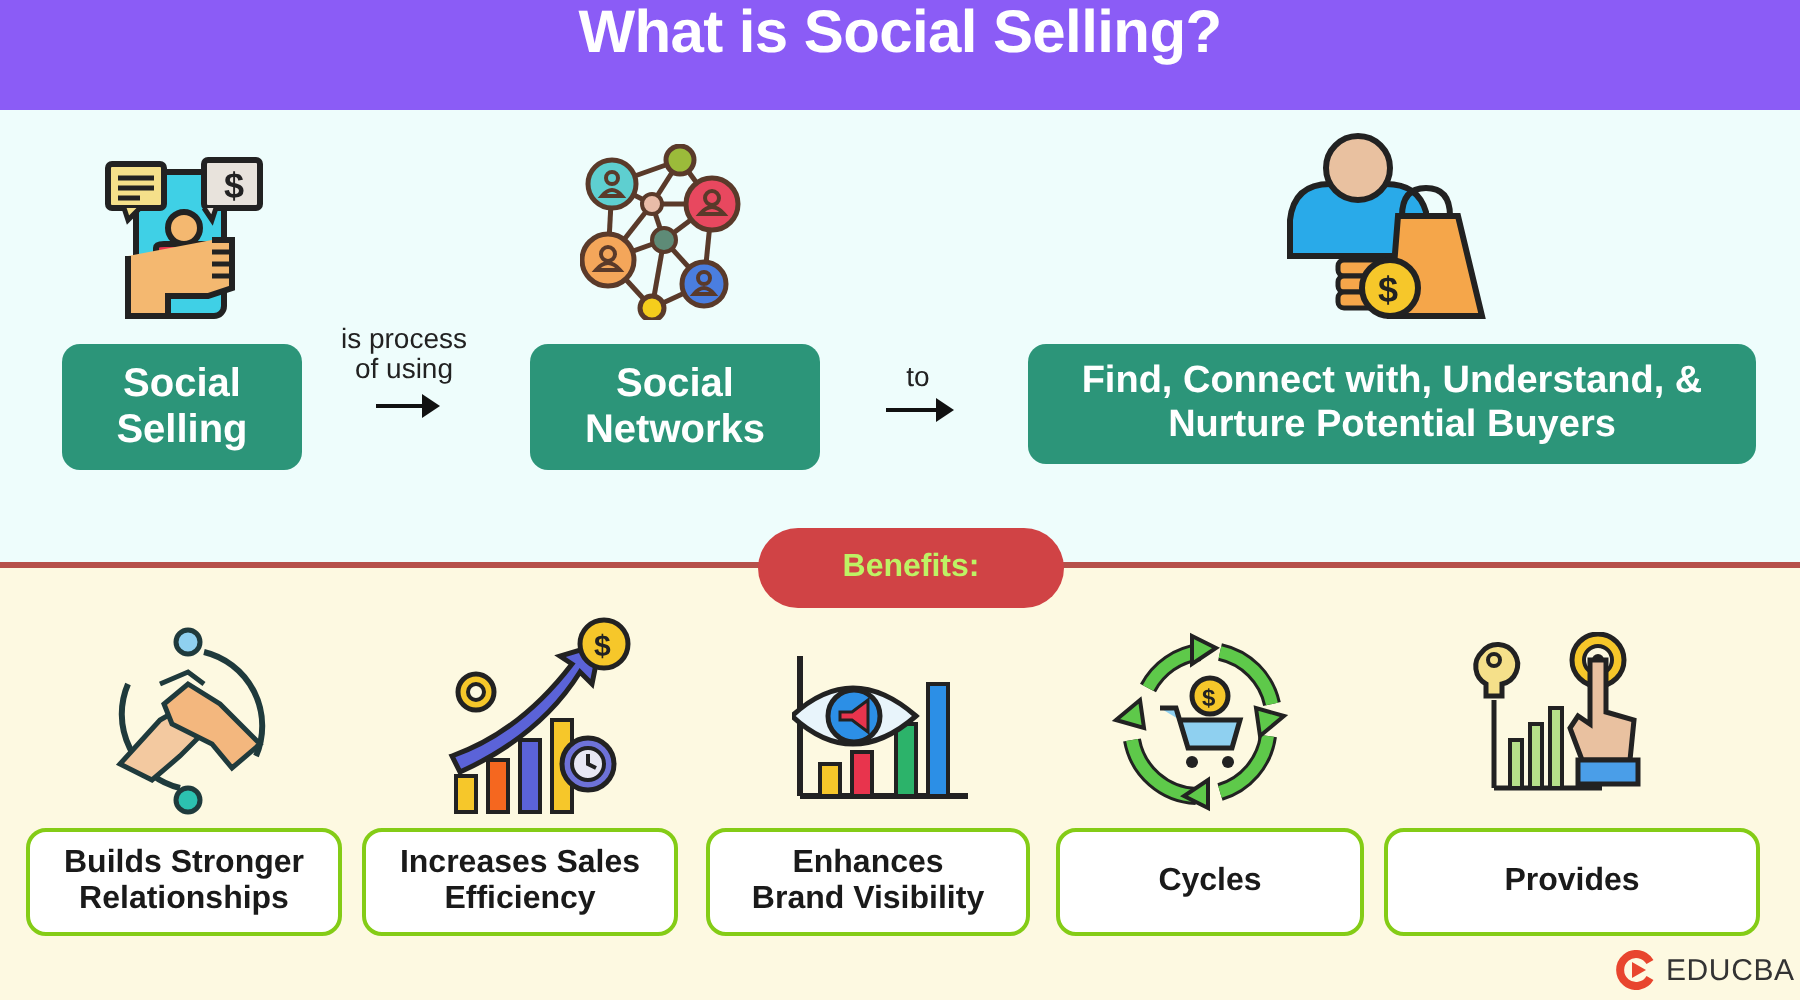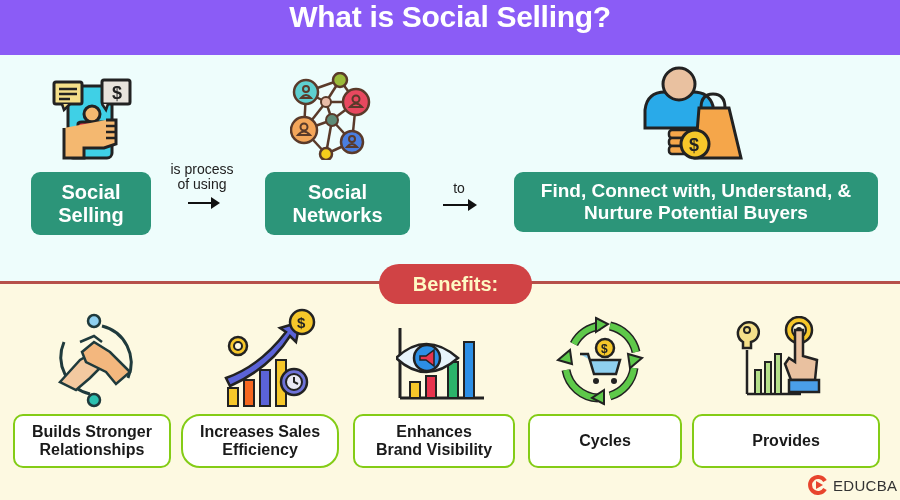--- a/index.html
+++ b/index.html
@@ -12,21 +12,21 @@
   .top { position: absolute; left: 0; top: 55px; width: 900px; height: 227px; background: #eefdfc; }
   .bottom { position: absolute; left: 0; top: 282px; width: 900px; height: 218px; background: #fdf9e1; }
   .divider { position: absolute; left: 0; top: 281px; width: 900px; height: 3px; background: #b6504a; }
 
   .green-box { position: absolute; background: #2c9579; border-radius: 9px; color: #fff; font-weight: bold; display: flex; align-items: center; justify-content: center; text-align: center; line-height: 1.15; }
 
   .connector { position: absolute; font-size: 14px; color: #222; text-align: center; line-height: 1.05; }
   .arrow { position: absolute; height: 2px; background: #111; }
   .arrow::after { content: ""; position: absolute; right: -2px; top: -5px; border-left: 9px solid #111; border-top: 6px solid transparent; border-bottom: 6px solid transparent; }
 
-  .benefits-pill { position: absolute; left: 379px; top: 264px; width: 153px; height: 40px; background: #d04345; border-radius: 20px; color: #fef9c3; font-weight: bold; font-size: 20px; display: flex; align-items: center; justify-content: center; }
+  .benefits-pill { position: absolute; left: 379px; top: 264px; width: 153px; height: 40px; background: #d04345; border-radius: 20px; color: #bef264; font-weight: bold; font-size: 16px; display: flex; align-items: center; justify-content: center; }
 
   .card { position: absolute; top: 414px; height: 54px; background: #ffffff; border: 2px solid #84cc16; border-radius: 10px; display: flex; align-items: center; justify-content: center; text-align: center; font-weight: bold; font-size: 16px; color: #1a1a1a; line-height: 1.15; }
 
   .icon { position: absolute; }
 
   .logo { position: absolute; left: 808px; top: 475px; display: flex; align-items: center; gap: 5px; }
   .logo-text { font-size: 15px; color: #333; letter-spacing: 0.3px; }
 </style>
 </head>
 <body>
@@ -200,21 +200,21 @@
   <circle cx="66" cy="14" r="7" fill="#fdf9e1" stroke="#222" stroke-width="2"></circle>
   <circle cx="66" cy="14" r="3" fill="#222"></circle>
   <path d="M62 14 L62 46 L56 42 L52 48 L58 64 L82 64 L84 44 L70 40 L70 14 Z" fill="#e9c1a0" stroke="#222" stroke-width="2.5"></path>
   <rect x="56" y="64" width="30" height="12" fill="#4a9ee8" stroke="#222" stroke-width="2.5"></rect>
 </svg>
 
 <div class="card" style="left:13px;width:158px;flex-direction:column;">
   <div>Builds Stronger</div>
   <div>Relationships</div>
 </div>
-<div class="card" style="left:181px;width:158px;flex-direction:column;border-radius:19px;">
+<div class="card" style="left:181px;width:158px;flex-direction:column;">
   <div>Increases Sales</div>
   <div>Efficiency</div>
 </div>
 <div class="card" style="left:353px;width:162px;flex-direction:column;">
   <div>Enhances</div>
   <div>Brand Visibility</div>
 </div>
 <div class="card" style="left:528px;width:154px;flex-direction:column;">
   <div>Cycles</div>
 </div>

